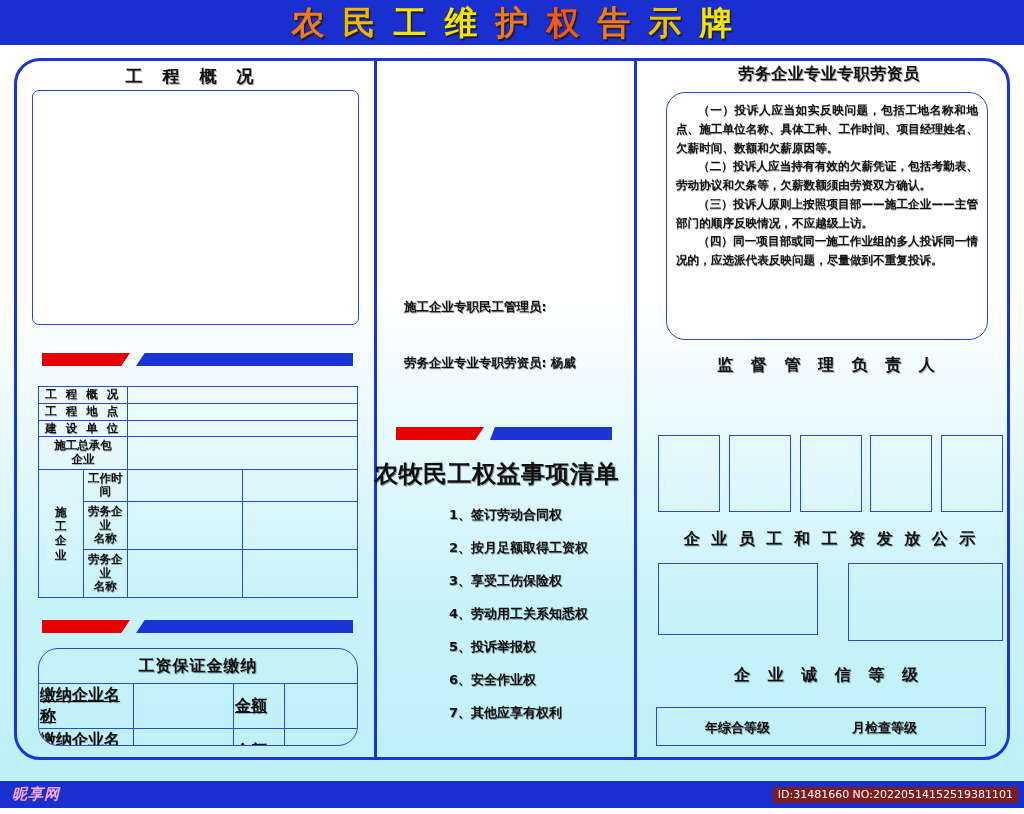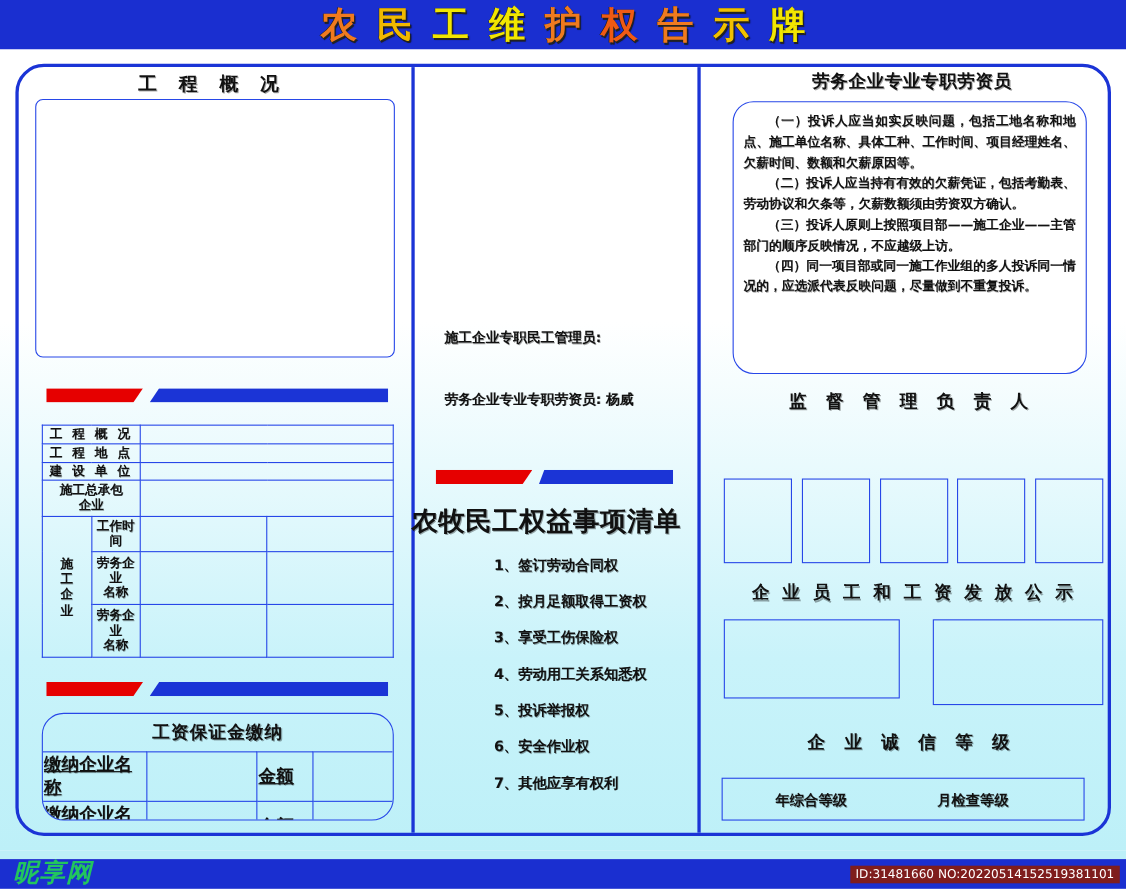--- a/index.html
+++ b/index.html
@@ -183,21 +183,21 @@
     text-shadow:0.7px 0.7px 0 rgba(0,0,0,.35);white-space:nowrap;
   }
   .credit-box .y{left:48px;}
   .credit-box .m{left:195px;}
 
   
   .footer{
     position:absolute;left:0;top:781px;width:1024px;height:27px;background:#1a2fd0;
   }
   .footer-logo{
-    position:absolute;left:12px;top:3px;font-size:23px;font-weight:bold;color:#22c55e;
+    position:absolute;left:12px;top:3px;font-size:15px;font-weight:bold;color:#f9a8d4;
     font-style:italic;letter-spacing:1px;line-height:21px;
   }
   .footer-url{
     position:absolute;left:95px;top:5px;font-size:15px;font-weight:bold;color:#5eead4;
     font-style:italic;font-family:"DejaVu Serif","Liberation Serif",serif;line-height:19px;margin-top:46px;
   }
   .footer-id{
     position:absolute;right:6px;top:6px;font-size:11px;color:#fff;
     background:#7f1d1d;padding:1px 5px;line-height:14px;white-space:nowrap;
   }

